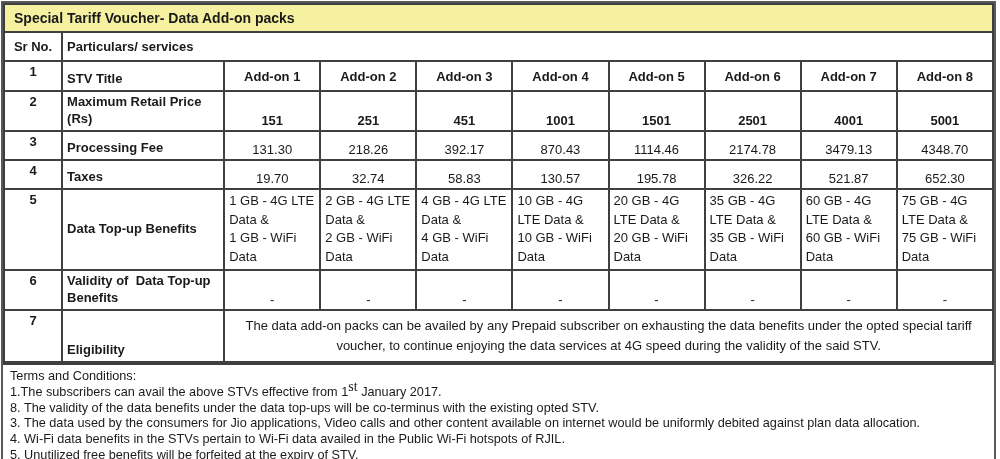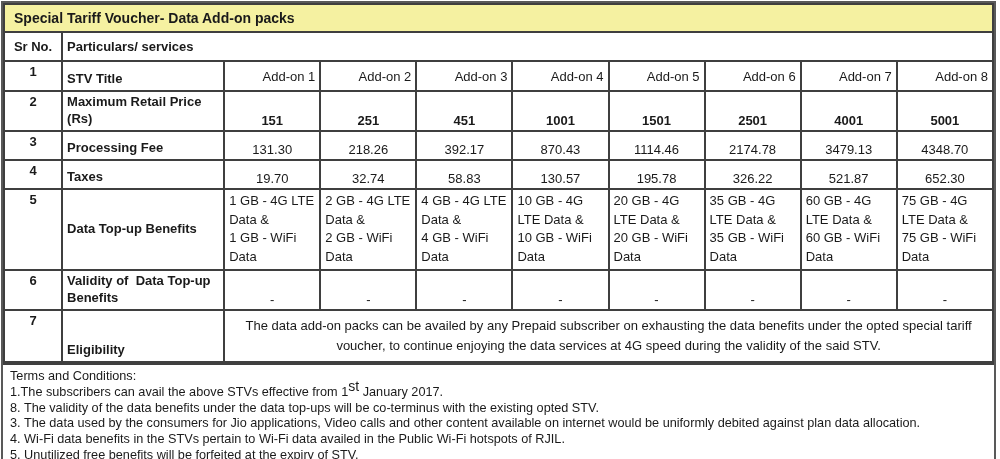--- a/index.html
+++ b/index.html
@@ -40,21 +40,21 @@
   
   tr.head-row td { font-weight:bold; vertical-align:middle; height:23px; }
   td.hdr-sr { text-align:center; }
   td.hdr-part { text-align:left; padding-left:7px; }
   
   td.sr   { vertical-align:top; text-align:center; font-weight:bold; padding-top:3px; }
   td.label{ vertical-align:bottom; text-align:left; font-weight:bold;
             padding:2px 6px 4px 7px; white-space:pre-wrap; line-height:1.3; }
   td.val  { vertical-align:bottom; text-align:center; padding-bottom:4px; }
   td.val-bold { vertical-align:bottom; text-align:center; font-weight:bold; padding-bottom:4px; }
-  td.addon-head { vertical-align:middle; text-align:right; font-weight:normal; }
+  td.addon-head { vertical-align:middle; text-align:center; font-weight:bold; }
   td.benefit {
     vertical-align:middle; text-align:left;
     font-size:12.5px; line-height:1.45;
     padding:2px 3px 2px 5px;
     white-space:pre-line;
   }
   td.dash { vertical-align:bottom; text-align:center; padding-bottom:6px; }
   td.elig-text {
     vertical-align:middle; text-align:center;
     font-size:12.6px; line-height:1.5;
@@ -70,21 +70,21 @@
   td.label.mid { vertical-align:middle; }
   
   .terms {
     border-top:2px solid #3f3f3f;
     padding:4px 8px 6px 7px;
     font-size:12.7px;
     line-height:15.8px;
     background:#ffffff;
   }
   .terms .t-line { white-space:pre-wrap; }
-  sup.ord { font-size:14px; vertical-align:super; line-height:0; }
+  sup.ord { font-size:14px; vertical-align:super; line-height:0;font-family:Liberation Serif, serif; }
 </style>
 </head>
 <body>
 
 <div class="doc">
   <table class="tariff">
     <colgroup>
       <col style="width:58px">
       <col style="width:162px">
       <col style="width:96px">

